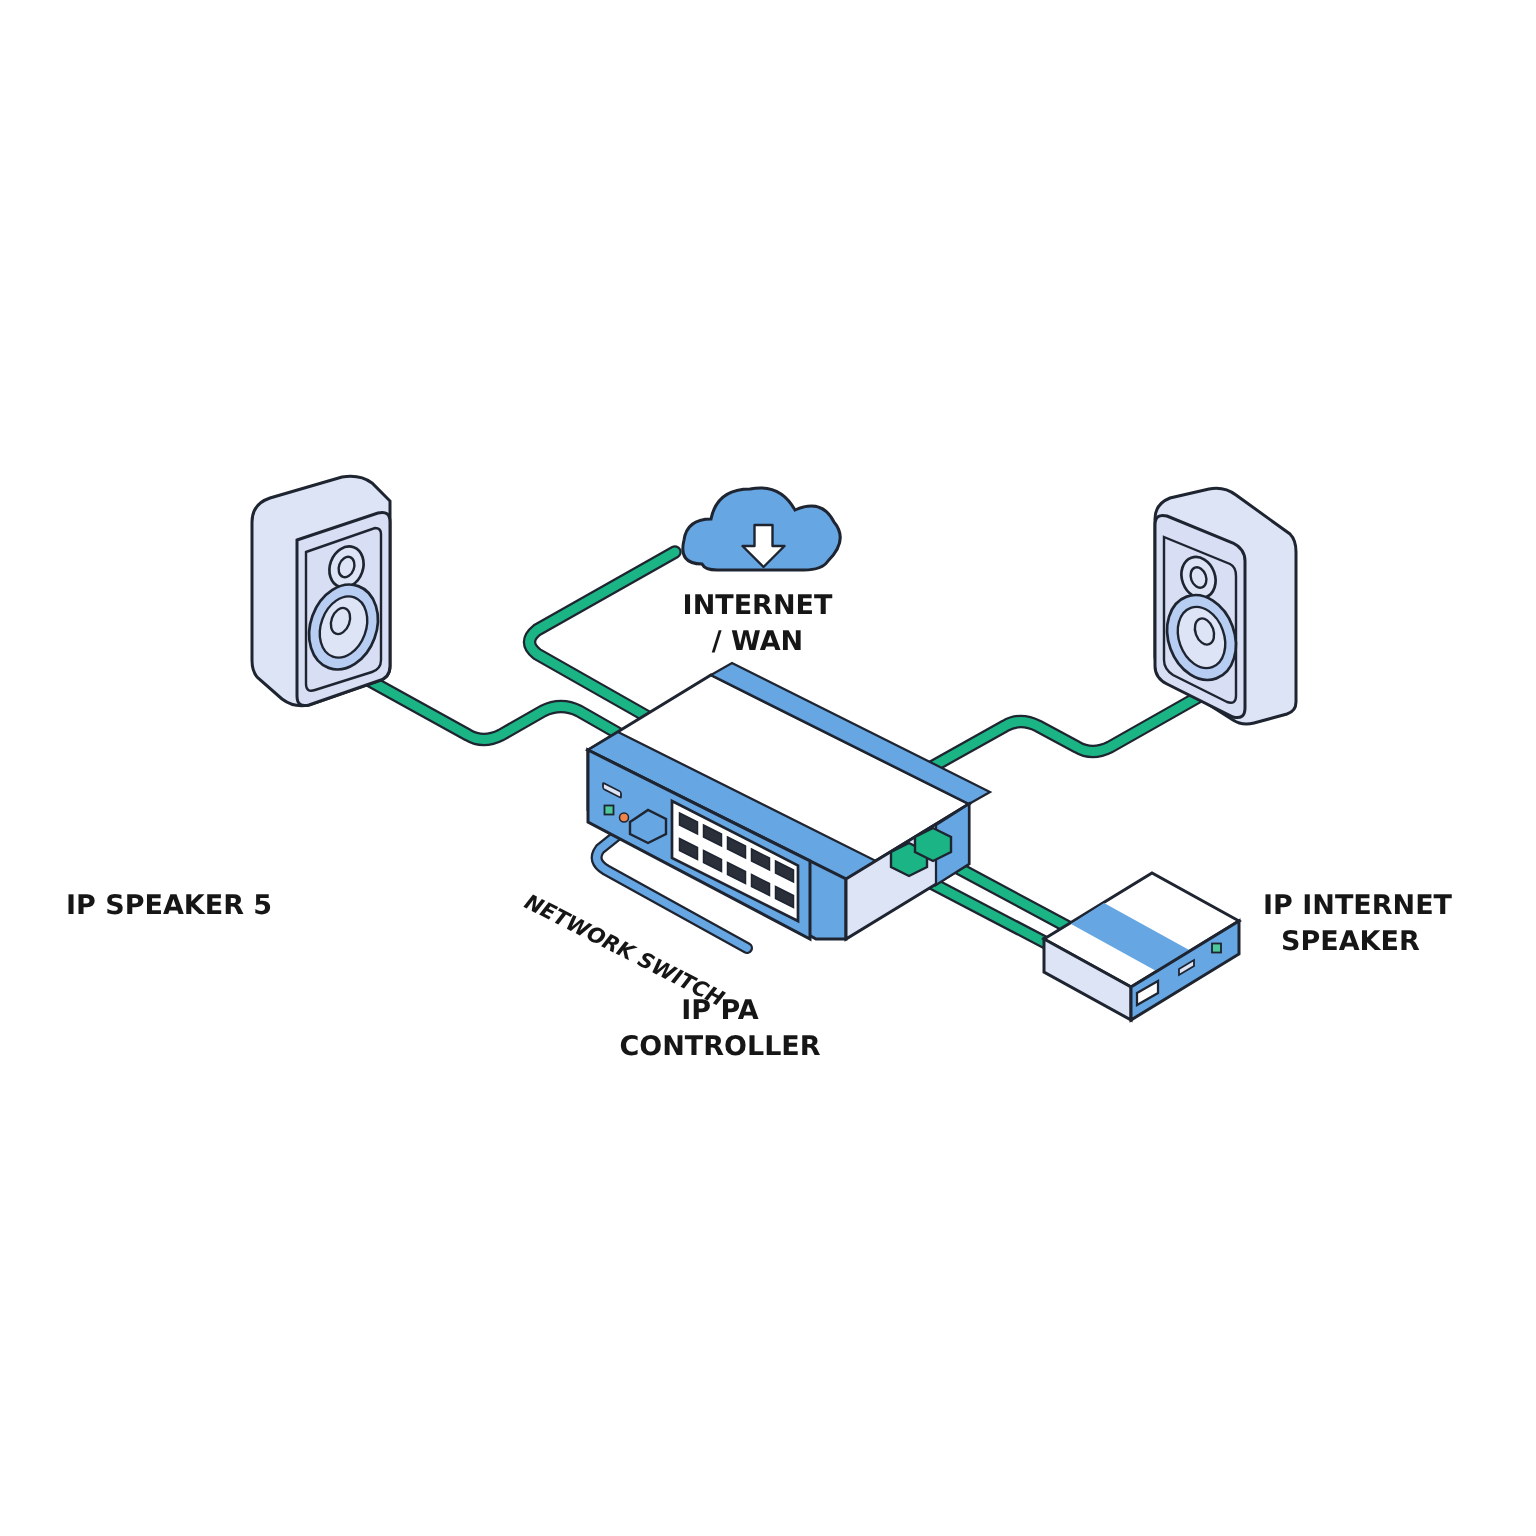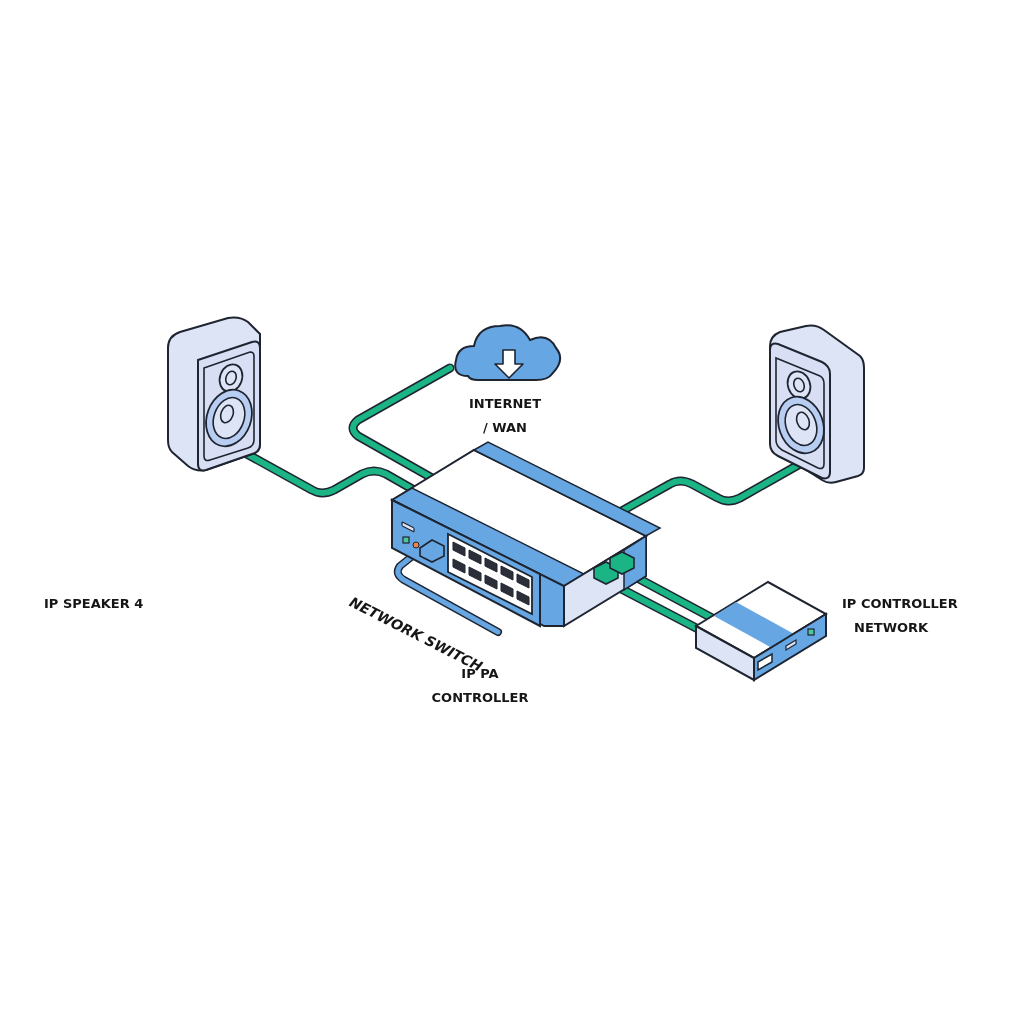--- a/index.html
+++ b/index.html
@@ -1,18 +1,18 @@
 <!DOCTYPE html>
 <html><head>
 <meta charset="utf-8">
 <style>
   html, body { margin:0; padding:0; background:#ffffff; }
   body { width:1024px; height:1024px; position:relative; overflow:hidden; font-family:"Liberation Sans", sans-serif; }
   svg#diagram { position:absolute; left:0; top:0; }
-  .label { position:absolute; font-family:"DejaVu Sans", sans-serif; font-weight:bold; color:#161616; font-size:13px; line-height:24px; white-space:nowrap; }
+  .label { position:absolute; font-family:"DejaVu Sans", sans-serif; font-weight:bold; color:#161616; font-size:18px; line-height:24px; white-space:nowrap; }
   .center { text-align:center; }
 </style>
 </head>
 <body>
 
 <svg id="diagram" width="1024" height="1024" viewBox="0 0 1024 1024">
 
   <g>
     <path d="M450 368 L358 420 Q348 428 358 436 L432 478" fill="none" stroke="#1e2430" stroke-width="9" stroke-linecap="round" stroke-linejoin="round"></path>
     <path d="M450 368 L358 420 Q348 428 358 436 L432 478" fill="none" stroke="#1bb585" stroke-width="6" stroke-linecap="round" stroke-linejoin="round"></path>
@@ -120,25 +120,25 @@
     <path d="M786 646 L796 640 L796 644 L786 650 Z" fill="#dde4f6" stroke="#1e2430" stroke-width="1.2"></path>
     <rect x="808" y="629" width="6" height="6" fill="#4cc89a" stroke="#1e2430" stroke-width="1.2"></rect>
   </g>
 </svg>
 
 <div class="label center" style="left:440px; top:392px; width:130px;">
   <div>INTERNET</div>
   <div>/ WAN</div>
 </div>
 
-<div class="label" style="left:44px; top:592px;">IP SPEAKER 4</div>
+<div class="label" style="left:44px; top:592px;">IP SPEAKER 5</div>
 
 <div class="label" style="left:356px; top:590px; font-size:14px; font-style:italic; transform:rotate(27deg); transform-origin:left top;">NETWORK SWITCH</div>
 
 <div class="label center" style="left:395px; top:662px; width:170px;">
   <div>IP PA</div>
   <div>CONTROLLER</div>
 </div>
 
 <div class="label" style="left:842px; top:592px;">
-  <div>IP CONTROLLER</div>
-  <div style="padding-left:12px;">NETWORK</div>
+  <div>IP INTERNET</div>
+  <div style="padding-left:12px;">SPEAKER</div>
 </div>
 
 </body></html>

